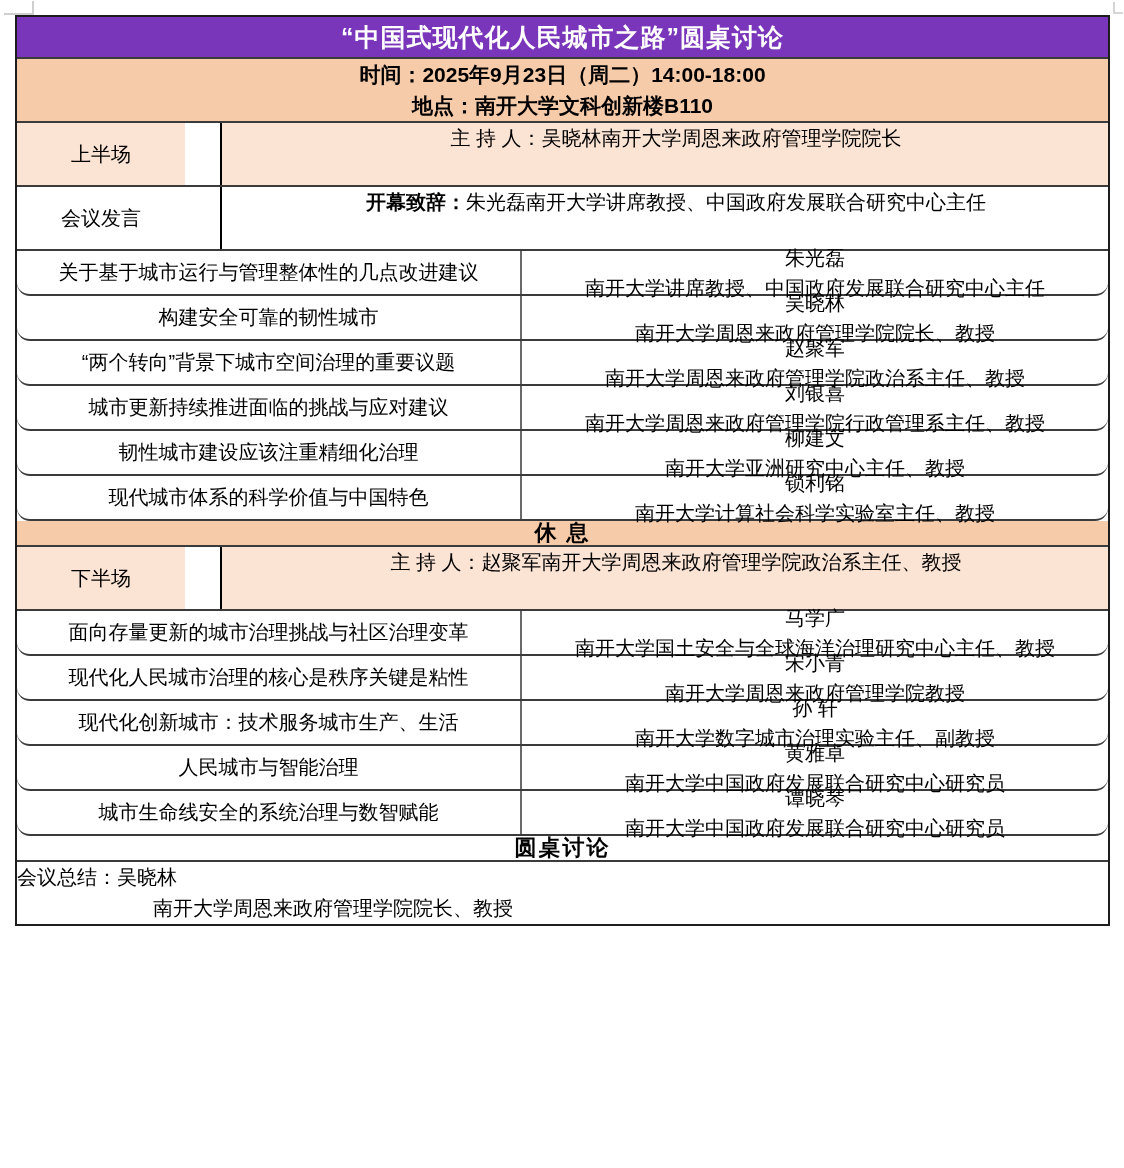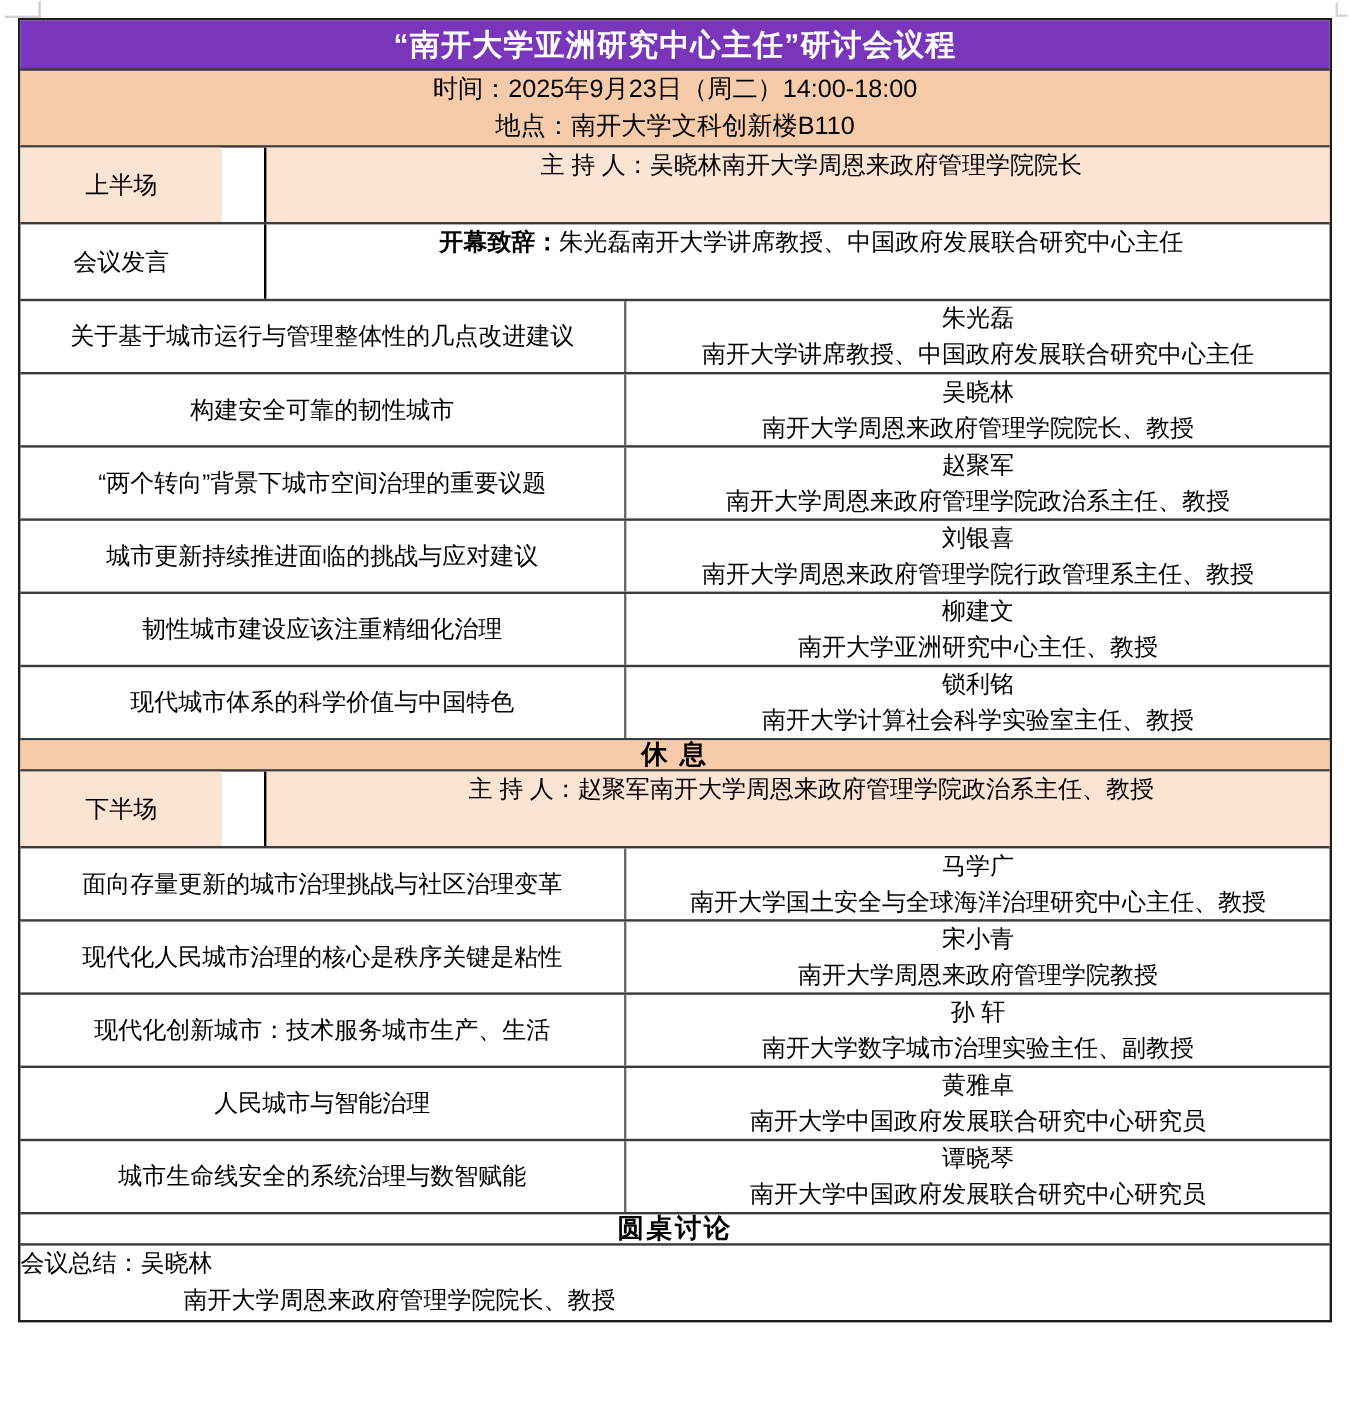--- a/index.html
+++ b/index.html
@@ -37,42 +37,42 @@
   }
   .title-text {
     color: #ffffff; font-weight: bold; font-size: 25px; letter-spacing: 1px;
   }
 
   .meta-row {
     background: #f6cbaa;
     height: 64px;
     flex-direction: column; align-items: center; justify-content: center;
   }
-  .meta-line { font-size: 21px; line-height: 31px; font-weight: 400; }
+  .meta-line { font-size: 21px; line-height: 31px; font-weight: 700; }
 
   .split { }
   .label-cell {
     width: 168px; flex: 0 0 168px;
     display: flex; align-items: center; justify-content: center;
     font-size: 20px;
   }
   .wide-cell {
     flex: 1 1 auto;
     border-left: 2px solid #000000;
     display: flex; justify-content: center;
     font-size: 20px; line-height: 31px;
   }
   .session-row { height: 64px; gap: 35px; }
   .peach-light { background: #fce4d4; }
 
   .host-line1 { padding-left: 22px; }
   .host-line2 { }
   .bold { font-weight: bold; }
 
-  .talk-row { height: 61px; }
+  .talk-row { height: 45px; border-radius: 13px; }
   .topic-cell {
     width: 503px; flex: 0 0 503px;
     display: flex; align-items: center; justify-content: center;
     text-align: center; font-size: 20px; padding: 0 8px;
   }
   .speaker-cell {
     flex: 1 1 auto;
     border-left: 2px solid #6a6a6a;
     display: flex; flex-direction: column; align-items: center; justify-content: center;
     text-align: center; font-size: 20px; line-height: 30px; padding: 0 6px;
@@ -95,21 +95,21 @@
 </style>
 </head>
 <body>
 
 <div class="artifact-tl"></div>
 <div class="artifact-tr"></div>
 
 <div class="agenda">
 
   <div class="row title-row">
-    <div class="title-text">“南开大学亚洲研究中心主任”研讨会议程</div>
+    <div class="title-text">“中国式现代化人民城市之路”圆桌讨论</div>
   </div>
 
   <div class="row meta-row">
     <div class="meta-line">时间：2025年9月23日（周二）14:00-18:00</div>
     <div class="meta-line">地点：南开大学文科创新楼B110</div>
   </div>
 
   <div class="row split session-row">
     <div class="label-cell peach-light">上半场</div>
     <div class="wide-cell peach-light">

